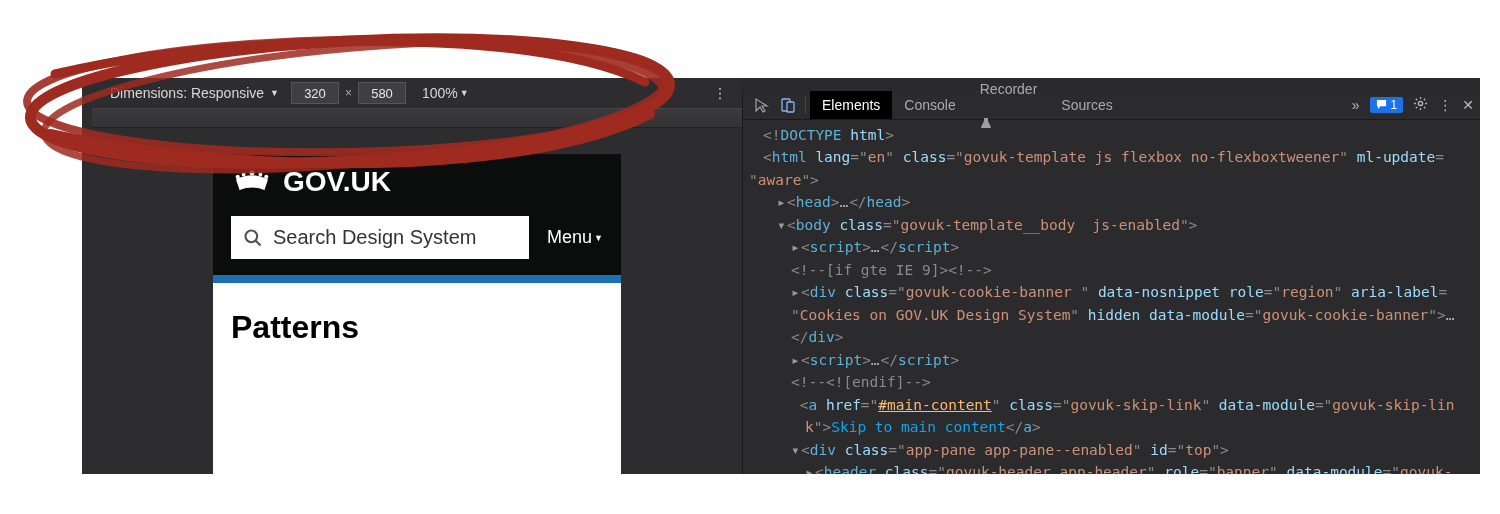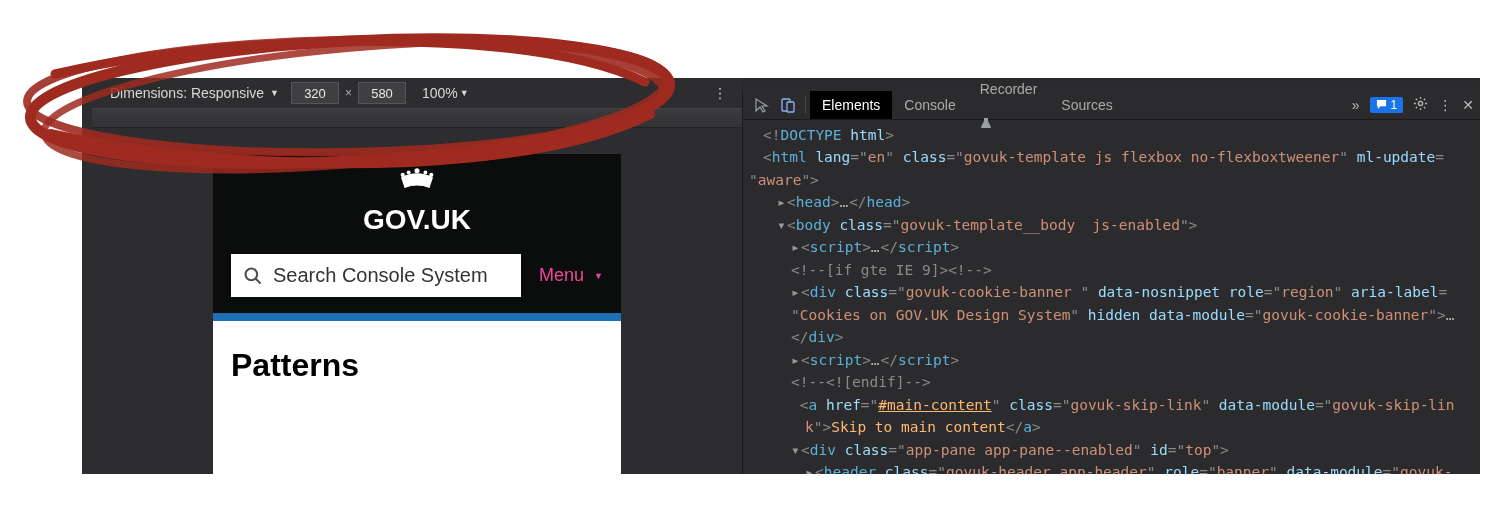--- a/index.html
+++ b/index.html
@@ -69,38 +69,38 @@
     background: #fff;
     color: #000;
   }
   .govuk-header {
     background: #0b0c0c;
     color: #fff;
     padding: 12px 18px 16px 18px;
   }
   .govuk-brand {
     display: flex; align-items: center; gap: 10px;
-    font-weight: 800; font-size: 28px; flex-direction: column;
+    font-weight: 800; font-size: 28px;
   }
   .crown { width: 42px; height: 28px; }
   .govuk-sub { margin-top: 6px; font-size: 20px; font-weight: 400; color: #fff; }
   .search-row {
     margin-top: 18px;
     display: flex; align-items: center; gap: 18px;
   }
   .search-box {
     flex: 1; background: #fff;
     display: flex; align-items: center;
     padding: 10px 12px;
   }
   .search-box svg { width: 20px; height: 20px; margin-right: 10px; }
   .search-ph { font-size: 20px; color: #333; }
   .menu-btn {
-    color: #ec4899; font-size: 18px;
-    display: flex; align-items: center; gap: 8px;
+    color: #ffffff; font-size: 18px;
+    display: flex; align-items: center; gap: 0;
     cursor: pointer;
   }
   .blue-stripe { height: 8px; background: #1d70b8; }
   .content { padding: 26px 18px; }
   .h1 { font-size: 32px; font-weight: 800; }
 
   
   .panel {
     flex: 1;
     background: #2b2b2d;
@@ -142,21 +142,21 @@
   }
   .dom .indent1 { padding-left: 14px; }
   .dom .indent2 { padding-left: 28px; }
   .dom .indent3 { padding-left: 42px; }
   .dom .indent4 { padding-left: 56px; }
   .caret { color:#999; display:inline-block; width:10px; }
   .pun { color:#8a8a8a; }
   .tag { color:#5db0d7; }
   .attr { color:#9cdcfe; }
   .val { color:#ce9178; }
-  .txt { color:#fdba74; }
+  .txt { color:#0ea5e9; }
   .cmt { color:#8a8a8a; }
   .link { color:#fdba74; text-decoration: underline; }
   .ell { letter-spacing:1px; color:#adadad; }
 
   
   .scribble {
     position:absolute;
     top: 24px; left: 10px;
     width: 680px; height: 154px;
     pointer-events:none;
@@ -201,21 +201,21 @@
               </g>
             </svg>
             <span>GOV.UK</span>
           </div>
           <div class="search-row">
             <div class="search-box">
               <svg viewBox="0 0 24 24">
                   <circle cx="10" cy="10" r="7" fill="none" stroke="#505050" stroke-width="2.5"></circle>
                   <line x1="15" y1="15" x2="21" y2="21" stroke="#505050" stroke-width="2.5"></line>
                 </svg>
-              <span class="search-ph">Search Console System</span>
+              <span class="search-ph">Search Design System</span>
             </div>
             <div class="menu-btn">
               <span>Menu</span>
               <span class="tri">▼</span>
             </div>
           </div>
         </div>
         <div class="blue-stripe"></div>
         <div class="content">
           <div class="h1">Patterns</div>

